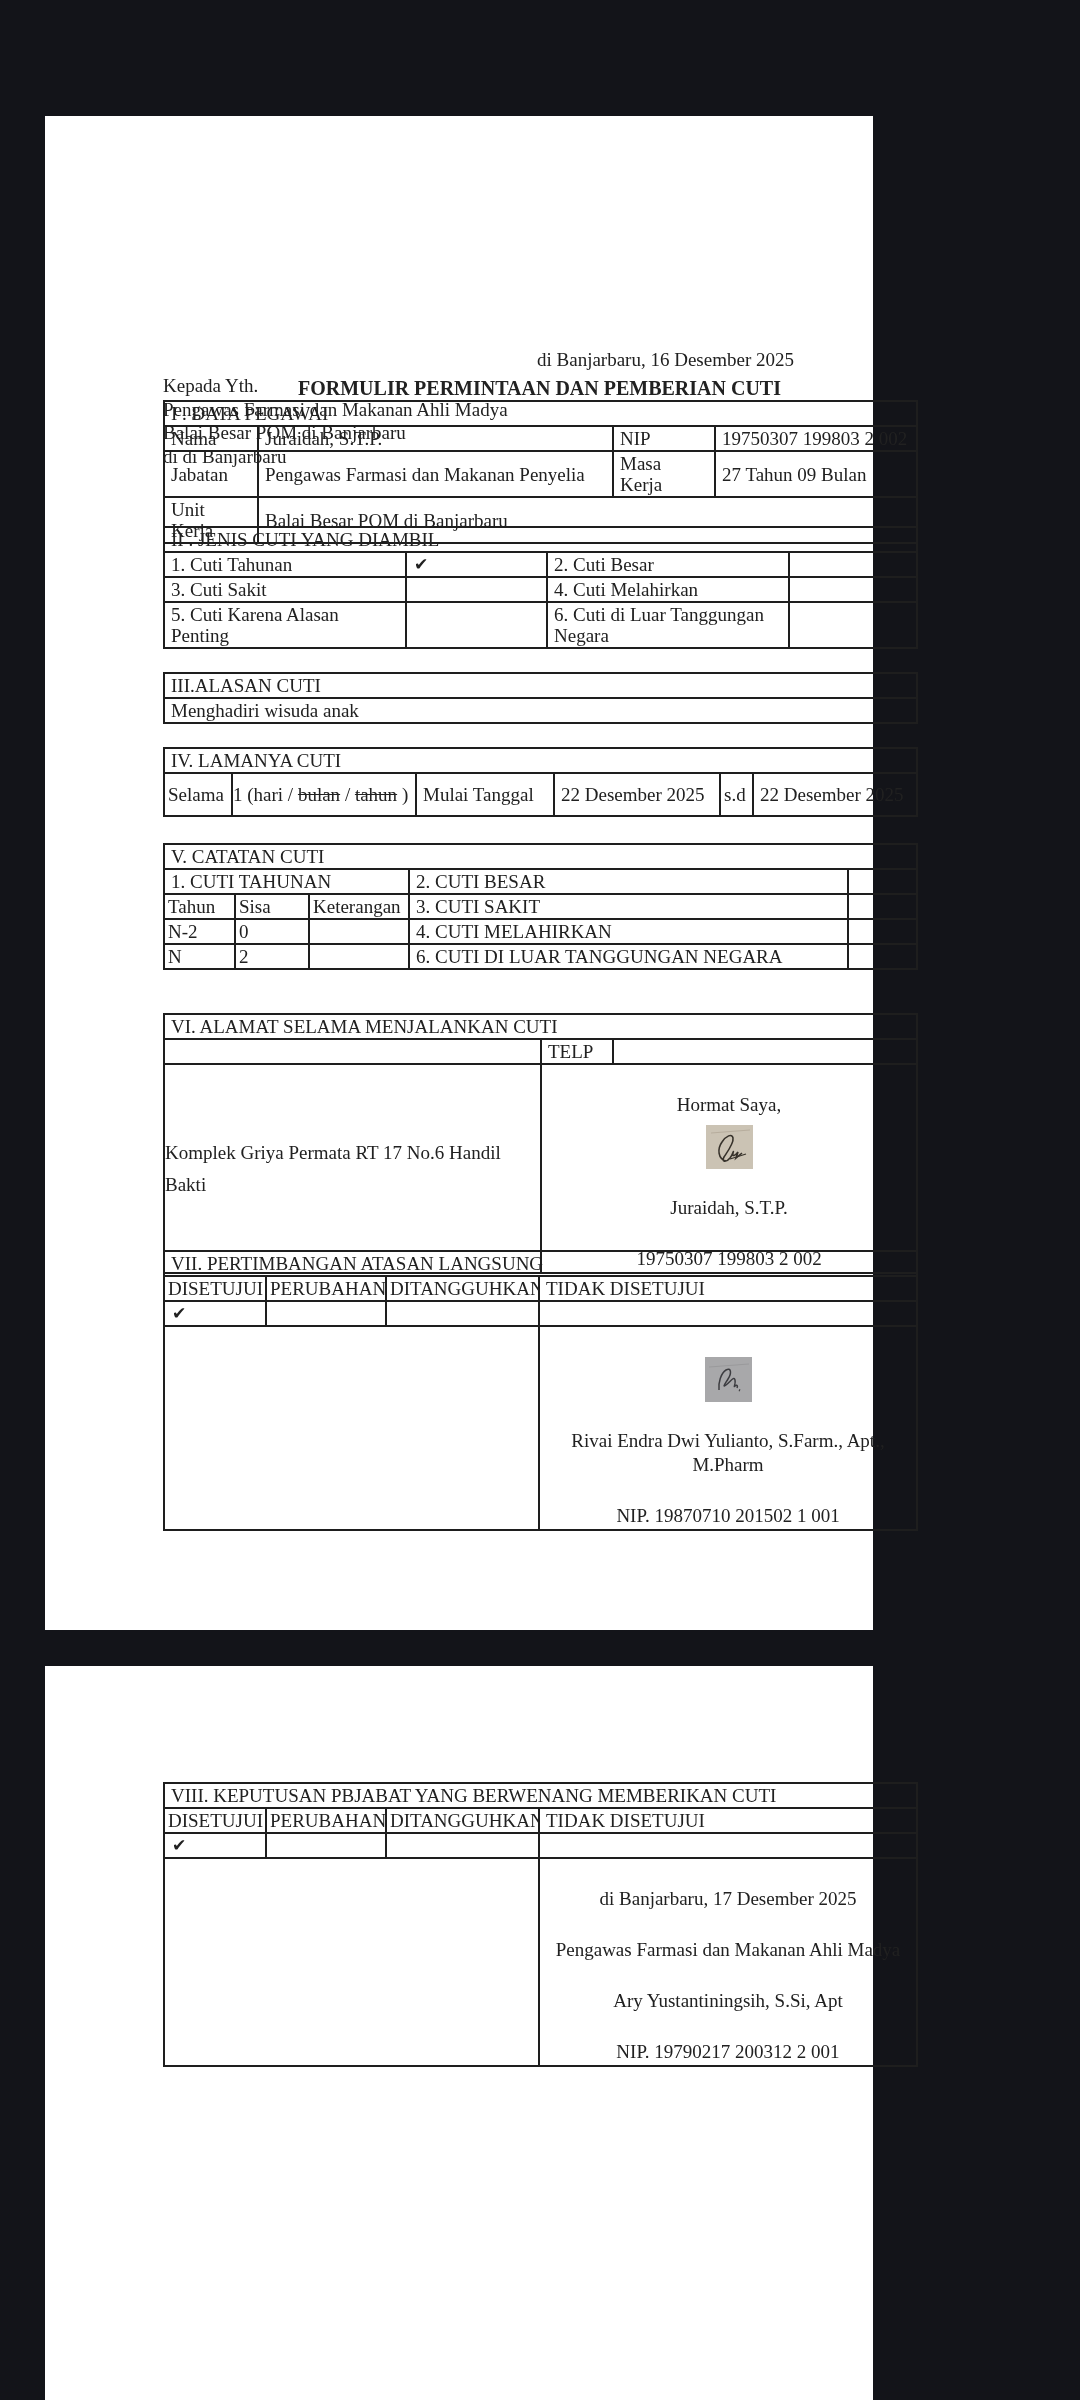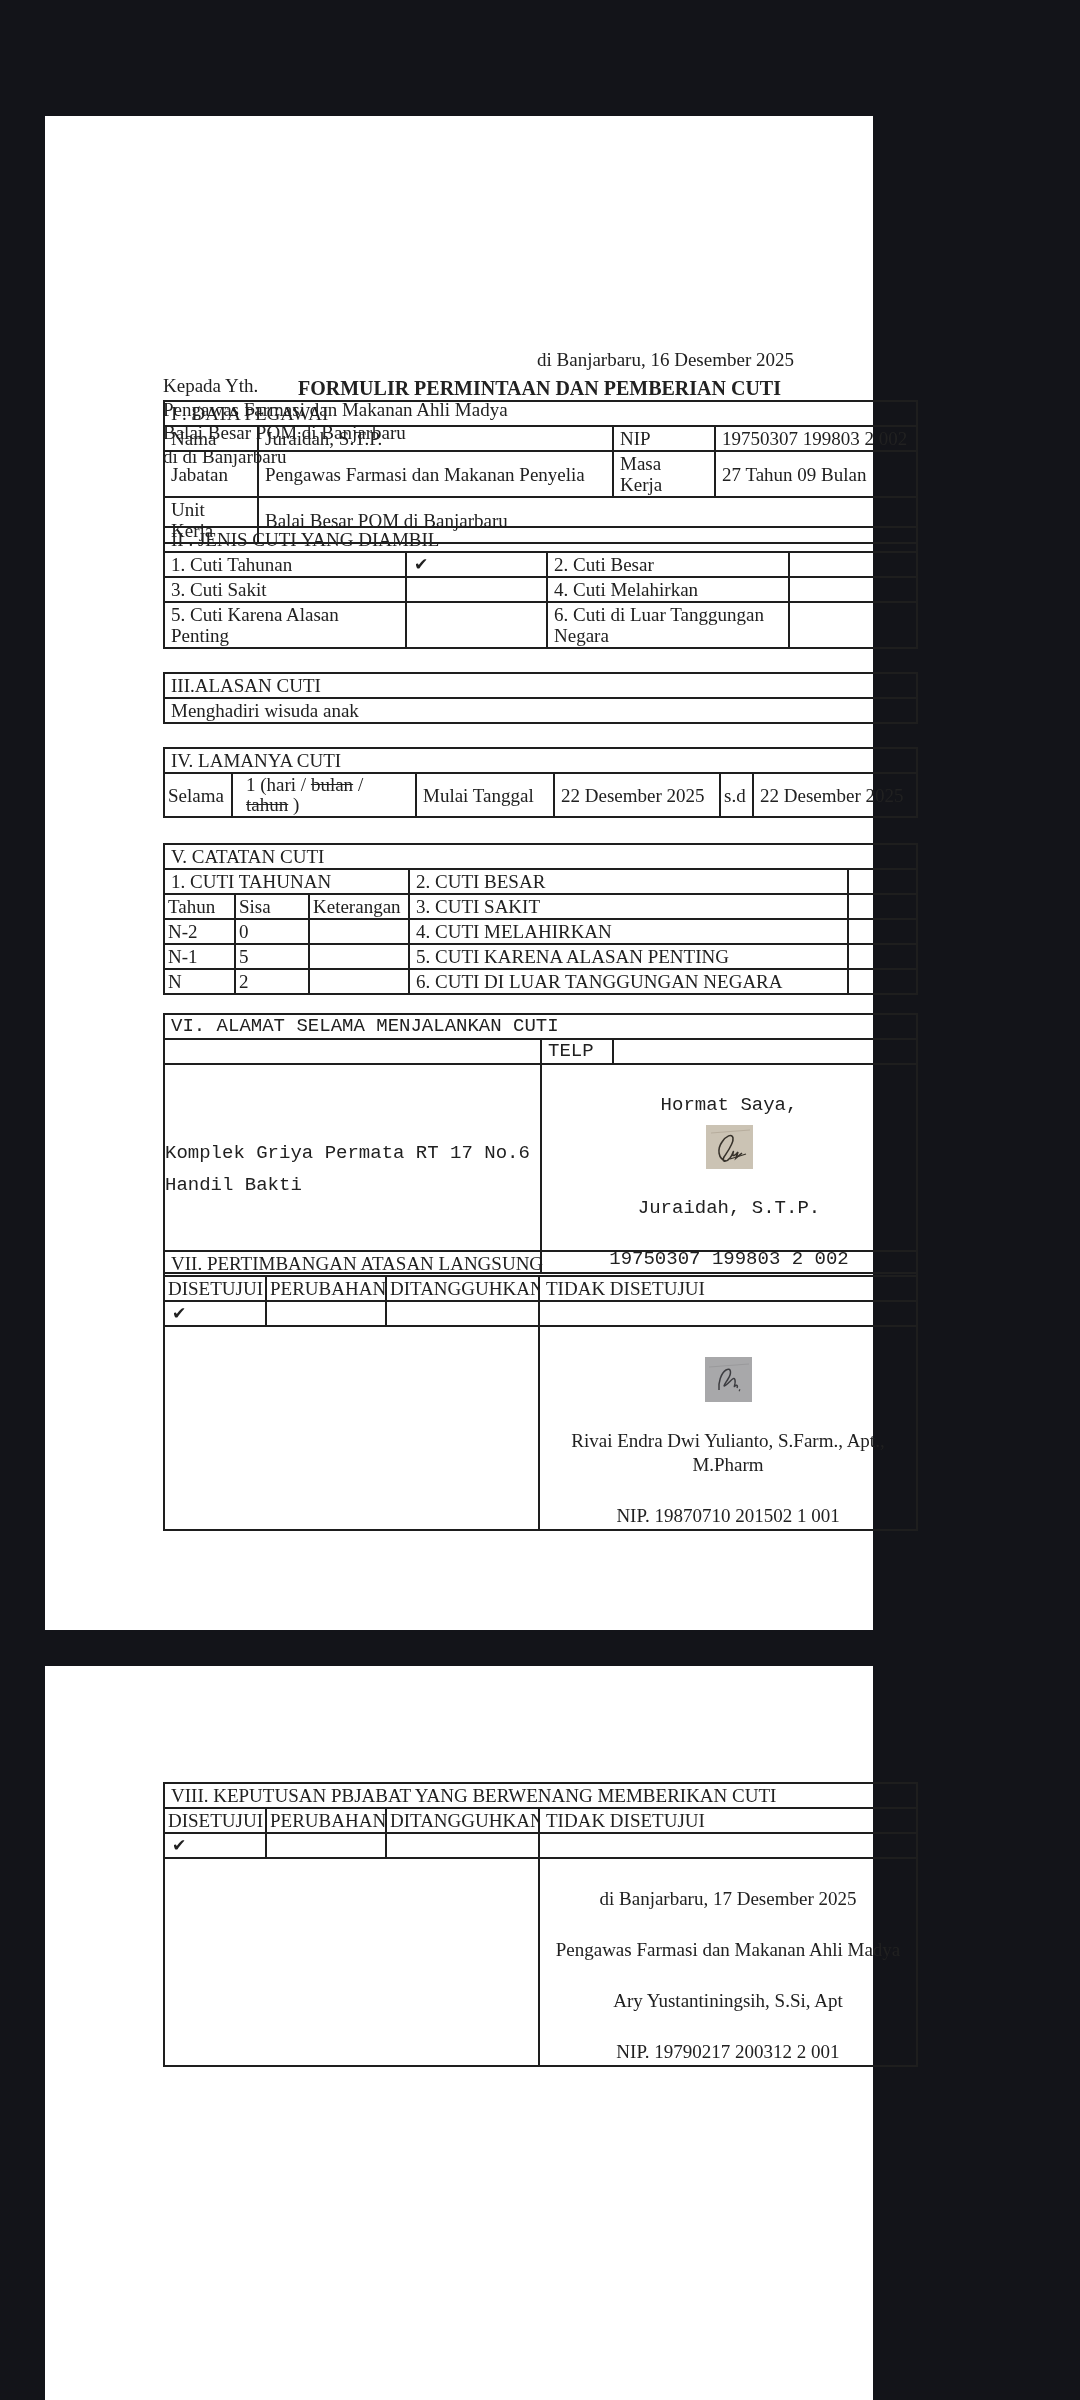--- a/index.html
+++ b/index.html
@@ -35,27 +35,27 @@
   }
   .h24 { height: 24px; }
   .h25 { height: 25px; margin-left: 9px; }
   .h43 { height: 43px; }
   .h46 { height: 46px; }
   .t1 { top: 284px; }
   .t2 { top: 410px; }
   .t3 { top: 556px; }
   .t4 { top: 631px; }
   .t5 { top: 727px; }
-  .t6 { top: 897px; font-family: Liberation Mono, monospace; }
+  .t6 { top: 897px; }
   .t7 { top: 1134px; }
   .t8 { top: 116px; }
   .vtop { vertical-align: top; }
   .struck { text-decoration: line-through; }
   .tight { padding: 1px 3px; }
-  .dur-cell { line-height: 20px; padding: 1px 13px; }
+  .dur-cell { line-height: 20px; padding: 1px 0; }
   .sig-cell { vertical-align: top; text-align: center; }
   .sig-stack div { line-height: 24px; margin-top: 27px; }
   .sig-img { display: block; margin: 8px auto 2px auto; }
   .sal { margin-top: 8px; }
   .big-empty { height: 157px; }
   .addr-cell { line-height: 32px; padding-left: 0; }
   .check-cell { padding-left: 7px; font-size: 17px; }
   .pre-sig-pad { padding-top: 22px; }
   .decision-date { margin-top: 6px; }
   .decision-name { margin-top: 26px; }
@@ -198,27 +198,20 @@
       <td class="tight">Sisa</td>
       <td class="tight">Keterangan</td>
       <td>3. CUTI SAKIT</td>
       <td></td>
     </tr>
     <tr class="h24">
       <td class="tight">N-2</td>
       <td class="tight">0</td>
       <td class="tight"></td>
       <td>4. CUTI MELAHIRKAN</td>
-      <td></td>
-    </tr>
-    <tr class="h24">
-      <td class="tight">N-1</td>
-      <td class="tight">5</td>
-      <td class="tight"></td>
-      <td>5. CUTI KARENA ALASAN PENTING</td>
       <td></td>
     </tr>
     <tr class="h24">
       <td class="tight">N</td>
       <td class="tight">2</td>
       <td class="tight"></td>
       <td>6. CUTI DI LUAR TANGGUNGAN NEGARA</td>
       <td></td>
     </tr>
   </tbody>

